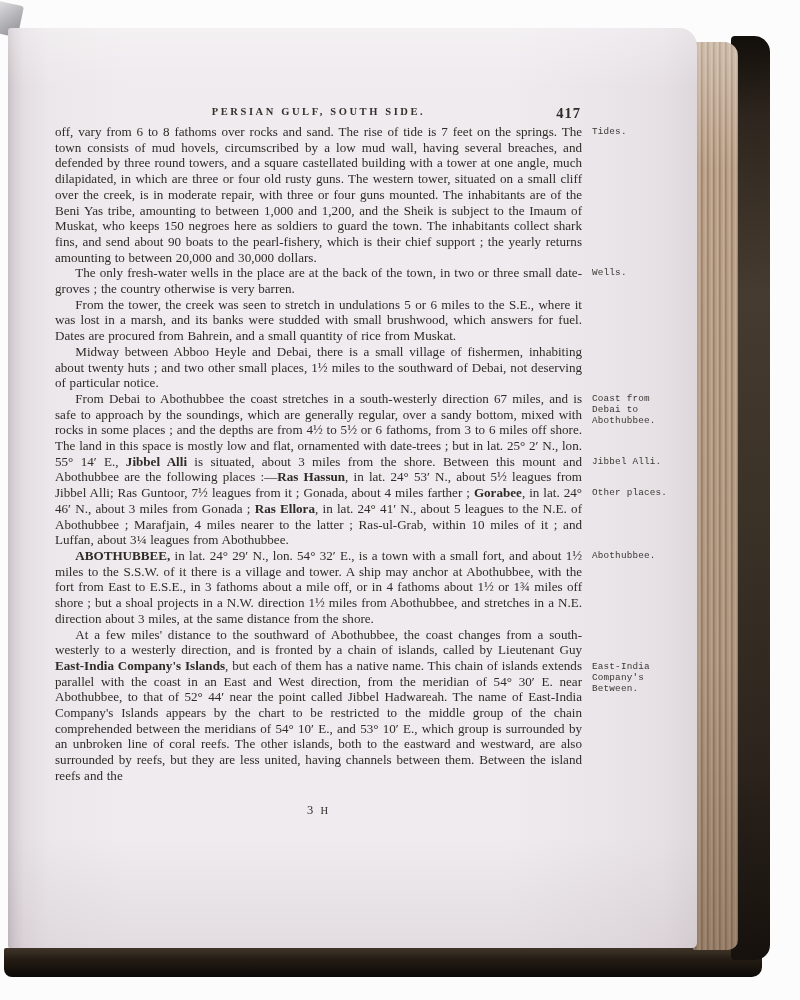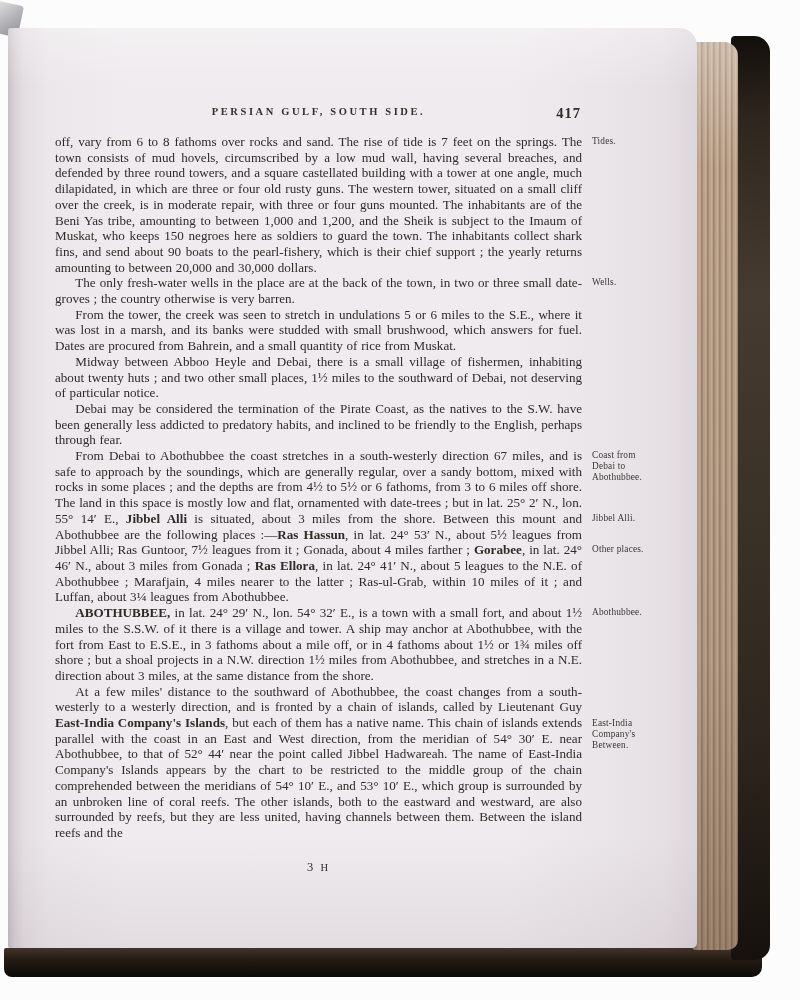--- a/index.html
+++ b/index.html
@@ -50,21 +50,21 @@
       linear-gradient(90deg,#c6bfc3 0px,#d7d0d4 6px,#e4dee2 16px,#ebe7ea 42px,#efebee 120px,#efebee 500px,#eae5e9 600px,#e6e0e4 655px,#ddd7db 689px);
     border-radius:3px 18px 5px 2px;
   }
 
   
   .text-block {
     position:absolute; left:47px; top:78px; width:527px;
     color:#2f2b28;
   }
   .running-head {
-    position:relative; height:18px; margin-bottom:10px;text-decoration:underline;
+    position:relative; height:18px; text-decoration:underline;
   }
   .running-title {
     position:absolute; left:0; right:0; text-align:center;
     font-size:10.5px; font-weight:bold; letter-spacing:2.6px;
     color:#35302c;
   }
   .page-number {
     position:absolute; right:1px; top:-1px;
     font-size:14.5px; font-weight:bold; letter-spacing:1px; color:#2e2a26;text-align:right;
   }
@@ -72,21 +72,21 @@
   .para {
     font-size:13.1px; line-height:15.7px; text-align:justify;
     position:relative; word-spacing:0.4px;
   }
   .para.indent { text-indent:1.55em; }
   .para b { font-weight:bold;margin-top:26px; }
   .sidenote {
     position:absolute; left:537px; width:82px;
     font-size:9.3px; line-height:11px; text-align:left;
     white-space:pre-line; text-indent:0; letter-spacing:.2px;
-    color:#3a3632; word-spacing:normal;
+    color:#3a3632; word-spacing:normal;font-family:Liberation Mono, monospace;
   }
   .signature {
     margin-top:19px; text-align:center; font-size:12.5px;
     letter-spacing:2px; color:#2f2b28;
   }
   .signature .sig-h { font-size:10.5px; }
 </style>
 </head>
 <body>
 
@@ -118,23 +118,20 @@
         </p>
 
         <p class="para indent">
           <span>From the tower, the creek was seen to stretch in undulations 5 or 6 miles to the S.E., where it was lost in a marsh, and its banks were studded with small brushwood, which answers for fuel.  Dates are procured from Bahrein, and a small quantity of rice from Muskat.</span>
         </p>
 
         <p class="para indent">
           <span>Midway between Abboo Heyle and Debai, there is a small village of fishermen, inhabiting about twenty huts ; and two other small places, 1½ miles to the southward of Debai, not deserving of particular notice.</span>
         </p>
 
-        <p class="para indent">
-          <span>Debai may be considered the termination of the Pirate Coast, as the natives to the S.W. have been generally less addicted to predatory habits, and inclined to be friendly to the English, perhaps through fear.</span>
-        </p>
 
         <p class="para indent">
           <span class="sidenote" style="top:2px">Coast from
 Debai to
 Abothubbee.</span>
           <span class="sidenote" style="top:65px">Jibbel Alli.</span>
           <span class="sidenote" style="top:96px">Other places.</span>
           <span>From Debai to Abothubbee the coast stretches in a south-westerly direction 67 miles, and is safe to approach by the soundings, which are generally regular, over a sandy bottom, mixed with rocks in some places ; and the depths are from 4½ to 5½ or 6 fathoms, from 3 to 6 miles off shore.  The land in this space is mostly low and flat, ornamented with date-trees ; but in lat. 25° 2′ N., lon. 55° 14′ E., </span><b>Jibbel Alli</b><span> is situated, about 3 miles from the shore.  Between this mount and Abothubbee are the following places :—</span><b>Ras Hassun</b><span>, in lat. 24° 53′ N., about 5½ leagues from Jibbel Alli; Ras Guntoor, 7½ leagues from it ; Gonada, about 4 miles farther ; </span><b>Gorabee</b><span>, in lat. 24° 46′ N., about 3 miles from Gonada ; </span><b>Ras Ellora</b><span>, in lat. 24° 41′ N., about 5 leagues to the N.E. of Abothubbee ; Marafjain, 4 miles nearer to the latter ;  Ras-ul-Grab, within 10 miles of it ; and Luffan, about 3¼ leagues from Abothubbee.</span>
         </p>
 

